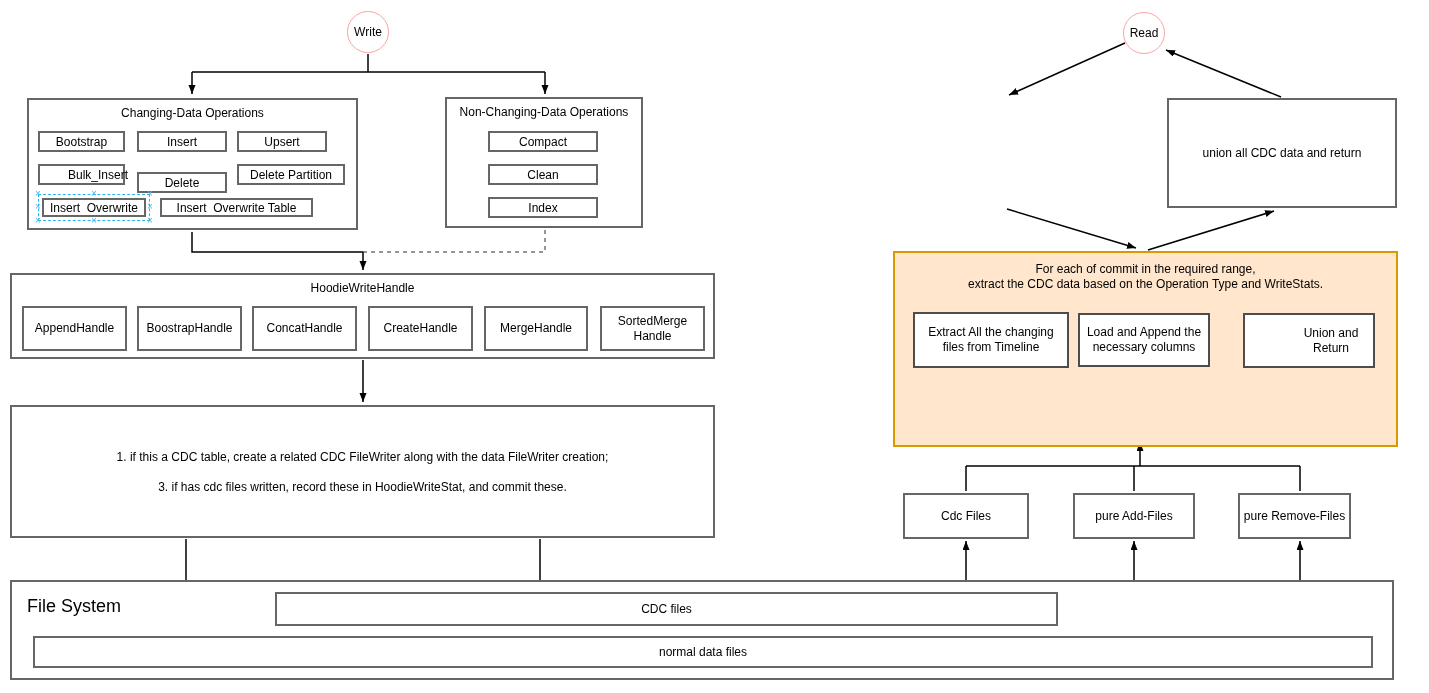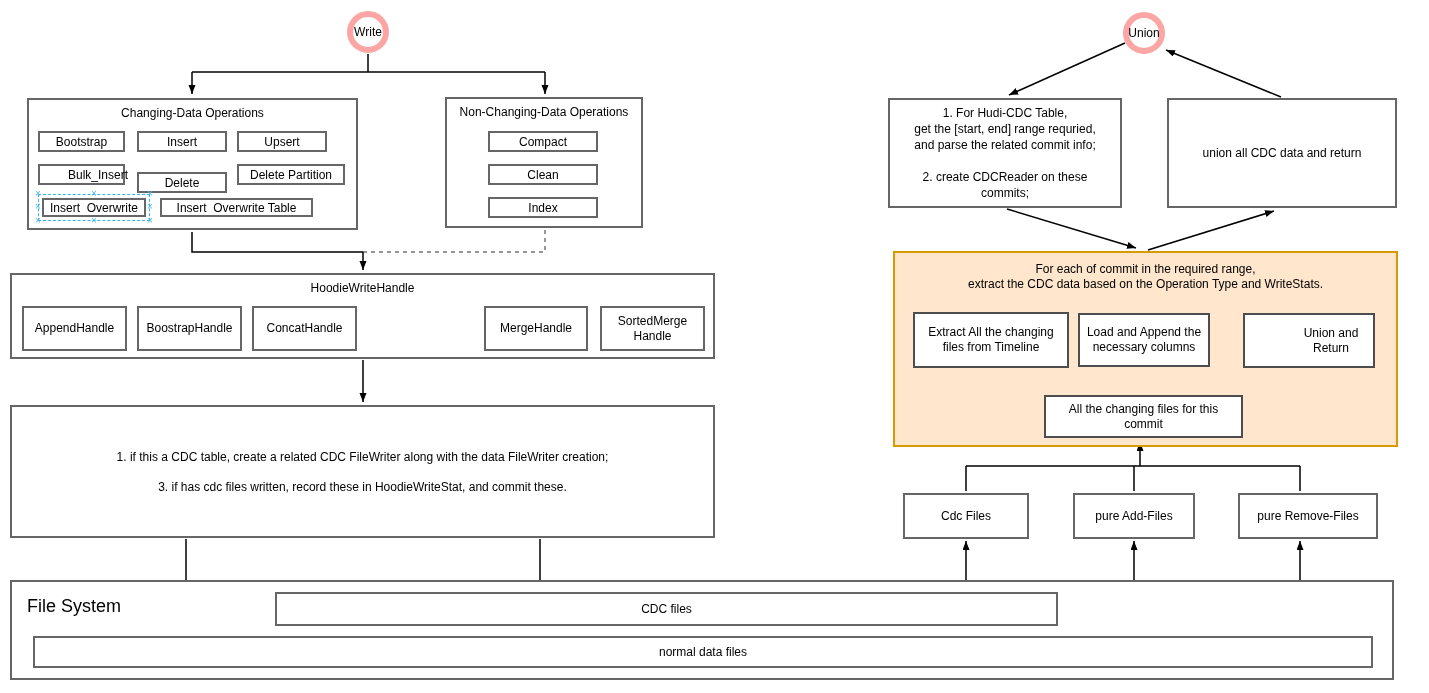--- a/index.html
+++ b/index.html
@@ -2,21 +2,21 @@
 <html><head>
 <meta charset="utf-8">
 <style>
   html,body{margin:0;padding:0;background:#fff;}
   #canvas{
     position:relative;width:1429px;height:693px;background:#ffffff;overflow:hidden;
     font-family:"Liberation Sans",sans-serif;color:#000;font-size:12px;
   }
   #edges{position:absolute;left:0;top:0;z-index:1;}
   .node{position:absolute;z-index:2;background:#fff;border:2px solid #666;box-sizing:border-box;}
-  .circle{border-radius:50%;border:6px solid #fca5a5;display:flex;align-items:center;justify-content:center;text-align:center;}
+  .circle{border-radius:50%;border:1px solid #fca5a5;display:flex;align-items:center;justify-content:center;text-align:center;}
   .container-title{position:absolute;left:0;right:0;top:6px;text-align:center;}
   .op{display:flex;align-items:center;justify-content:center;white-space:pre;text-align:center;}
   .handlebox{display:flex;align-items:center;justify-content:center;text-align:center;padding:0 4px;line-height:15px;}
   .centerbox{display:flex;flex-direction:column;align-items:center;justify-content:center;text-align:center;line-height:16px;}
   .orange{background:#FFE6CC;border:2px solid #D79B00;}
   .subbox{border:2px solid #4d4d4d;display:flex;align-items:center;justify-content:center;text-align:center;line-height:15px;padding:0 4px;}
   .red{color:#FF0000;}
   .steps{display:flex;flex-direction:column;justify-content:center;gap:14px;text-align:center;line-height:16px;padding:0 8px;}
   .tline{min-height:16px;}
   .fs-title{position:absolute;left:27px;top:596px;font-size:18px;z-index:3;}
@@ -102,20 +102,23 @@
   </div>
   <div class="node handlebox" style="left:22px;top:306px;width:105px;height:45px;">
       <span>AppendHandle</span>
     </div>
   <div class="node handlebox" style="left:137px;top:306px;width:105px;height:45px;">
       <span>BoostrapHandle</span>
     </div>
   <div class="node handlebox" style="left:252px;top:306px;width:105px;height:45px;">
       <span>ConcatHandle</span>
     </div>
+  <div class="node handlebox" style="left:368px;top:306px;width:105px;height:45px;">
+      <span>CreateHandle</span>
+    </div>
   <div class="node handlebox" style="left:484px;top:306px;width:104px;height:45px;">
       <span>MergeHandle</span>
     </div>
   <div class="node handlebox" style="left:600px;top:306px;width:105px;height:45px;">
       <span>SortedMerge Handle</span>
     </div>
 
   <div class="node steps" style="left:10px;top:405px;width:705px;height:133px;">
     <div class="tline">1. if this a CDC table, create a related CDC FileWriter along with the data FileWriter creation;</div>
     <div class="tline">3. if has cdc files written, record these in HoodieWriteStat, and commit these.</div>
@@ -124,52 +127,41 @@
   <div class="node" style="left:10px;top:580px;width:1384px;height:100px;"></div>
   <div class="fs-title">File System</div>
   <div class="node striplabel" style="left:275px;top:592px;width:783px;height:34px;">
     <span>CDC files</span>
   </div>
   <div class="node striplabel" style="left:33px;top:636px;width:1340px;height:32px;">
     <span>normal data files</span>
   </div>
 
   <div class="node circle" style="left:1123px;top:12px;width:42px;height:42px;">
-    <span>Union</span>
+    <span>Read</span>
   </div>
 
-  <div class="node centerbox" style="left:888px;top:98px;width:234px;height:110px;">
-    <div class="tline">1. For Hudi-CDC Table,</div>
-    <div class="tline">get the [start, end] range requried,</div>
-    <div class="tline">and parse the related commit info;</div>
-    <div class="tline"></div>
-    <div class="tline">2. create CDCReader on these</div>
-    <div class="tline">commits;</div>
-  </div>
 
   <div class="node centerbox" style="left:1167px;top:98px;width:230px;height:110px;">
     <span>union all CDC data and return</span>
   </div>
 
   <div class="node orange" style="left:893px;top:251px;width:505px;height:196px;">
     <div style="position:absolute;left:0;right:0;top:9px;text-align:center;line-height:15px;">
       <div>For each of commit in the required range,</div>
       <div>extract the CDC data based on the Operation Type and WriteStats.</div>
     </div>
   </div>
   <div class="node subbox" style="left:913px;top:312px;width:156px;height:56px;">
       <span>Extract All the changing files from Timeline</span>
     </div>
   <div class="node subbox" style="left:1078px;top:313px;width:132px;height:54px;">
       <span>Load and Append the necessary columns</span>
     </div>
   <div class="node subbox" style="left:1243px;top:313px;width:132px;height:55px;padding-left:48px;">
       <span>Union and Return</span>
     </div>
-  <div class="node subbox" style="left:1044px;top:395px;width:199px;height:43px;">
-      <span>All the changing files for this commit</span>
-    </div>
 
   <div class="node op" style="left:903px;top:493px;width:126px;height:46px;"><span>Cdc Files</span></div>
   <div class="node op" style="left:1073px;top:493px;width:122px;height:46px;"><span>pure Add-Files</span></div>
-  <div class="node op" style="left:1238px;top:493px;width:140px;height:46px;"><span>pure Remove-Files</span></div>
+  <div class="node op" style="left:1238px;top:493px;width:113px;height:46px;"><span>pure Remove-Files</span></div>
 
 </div>
 
 </body></html>

